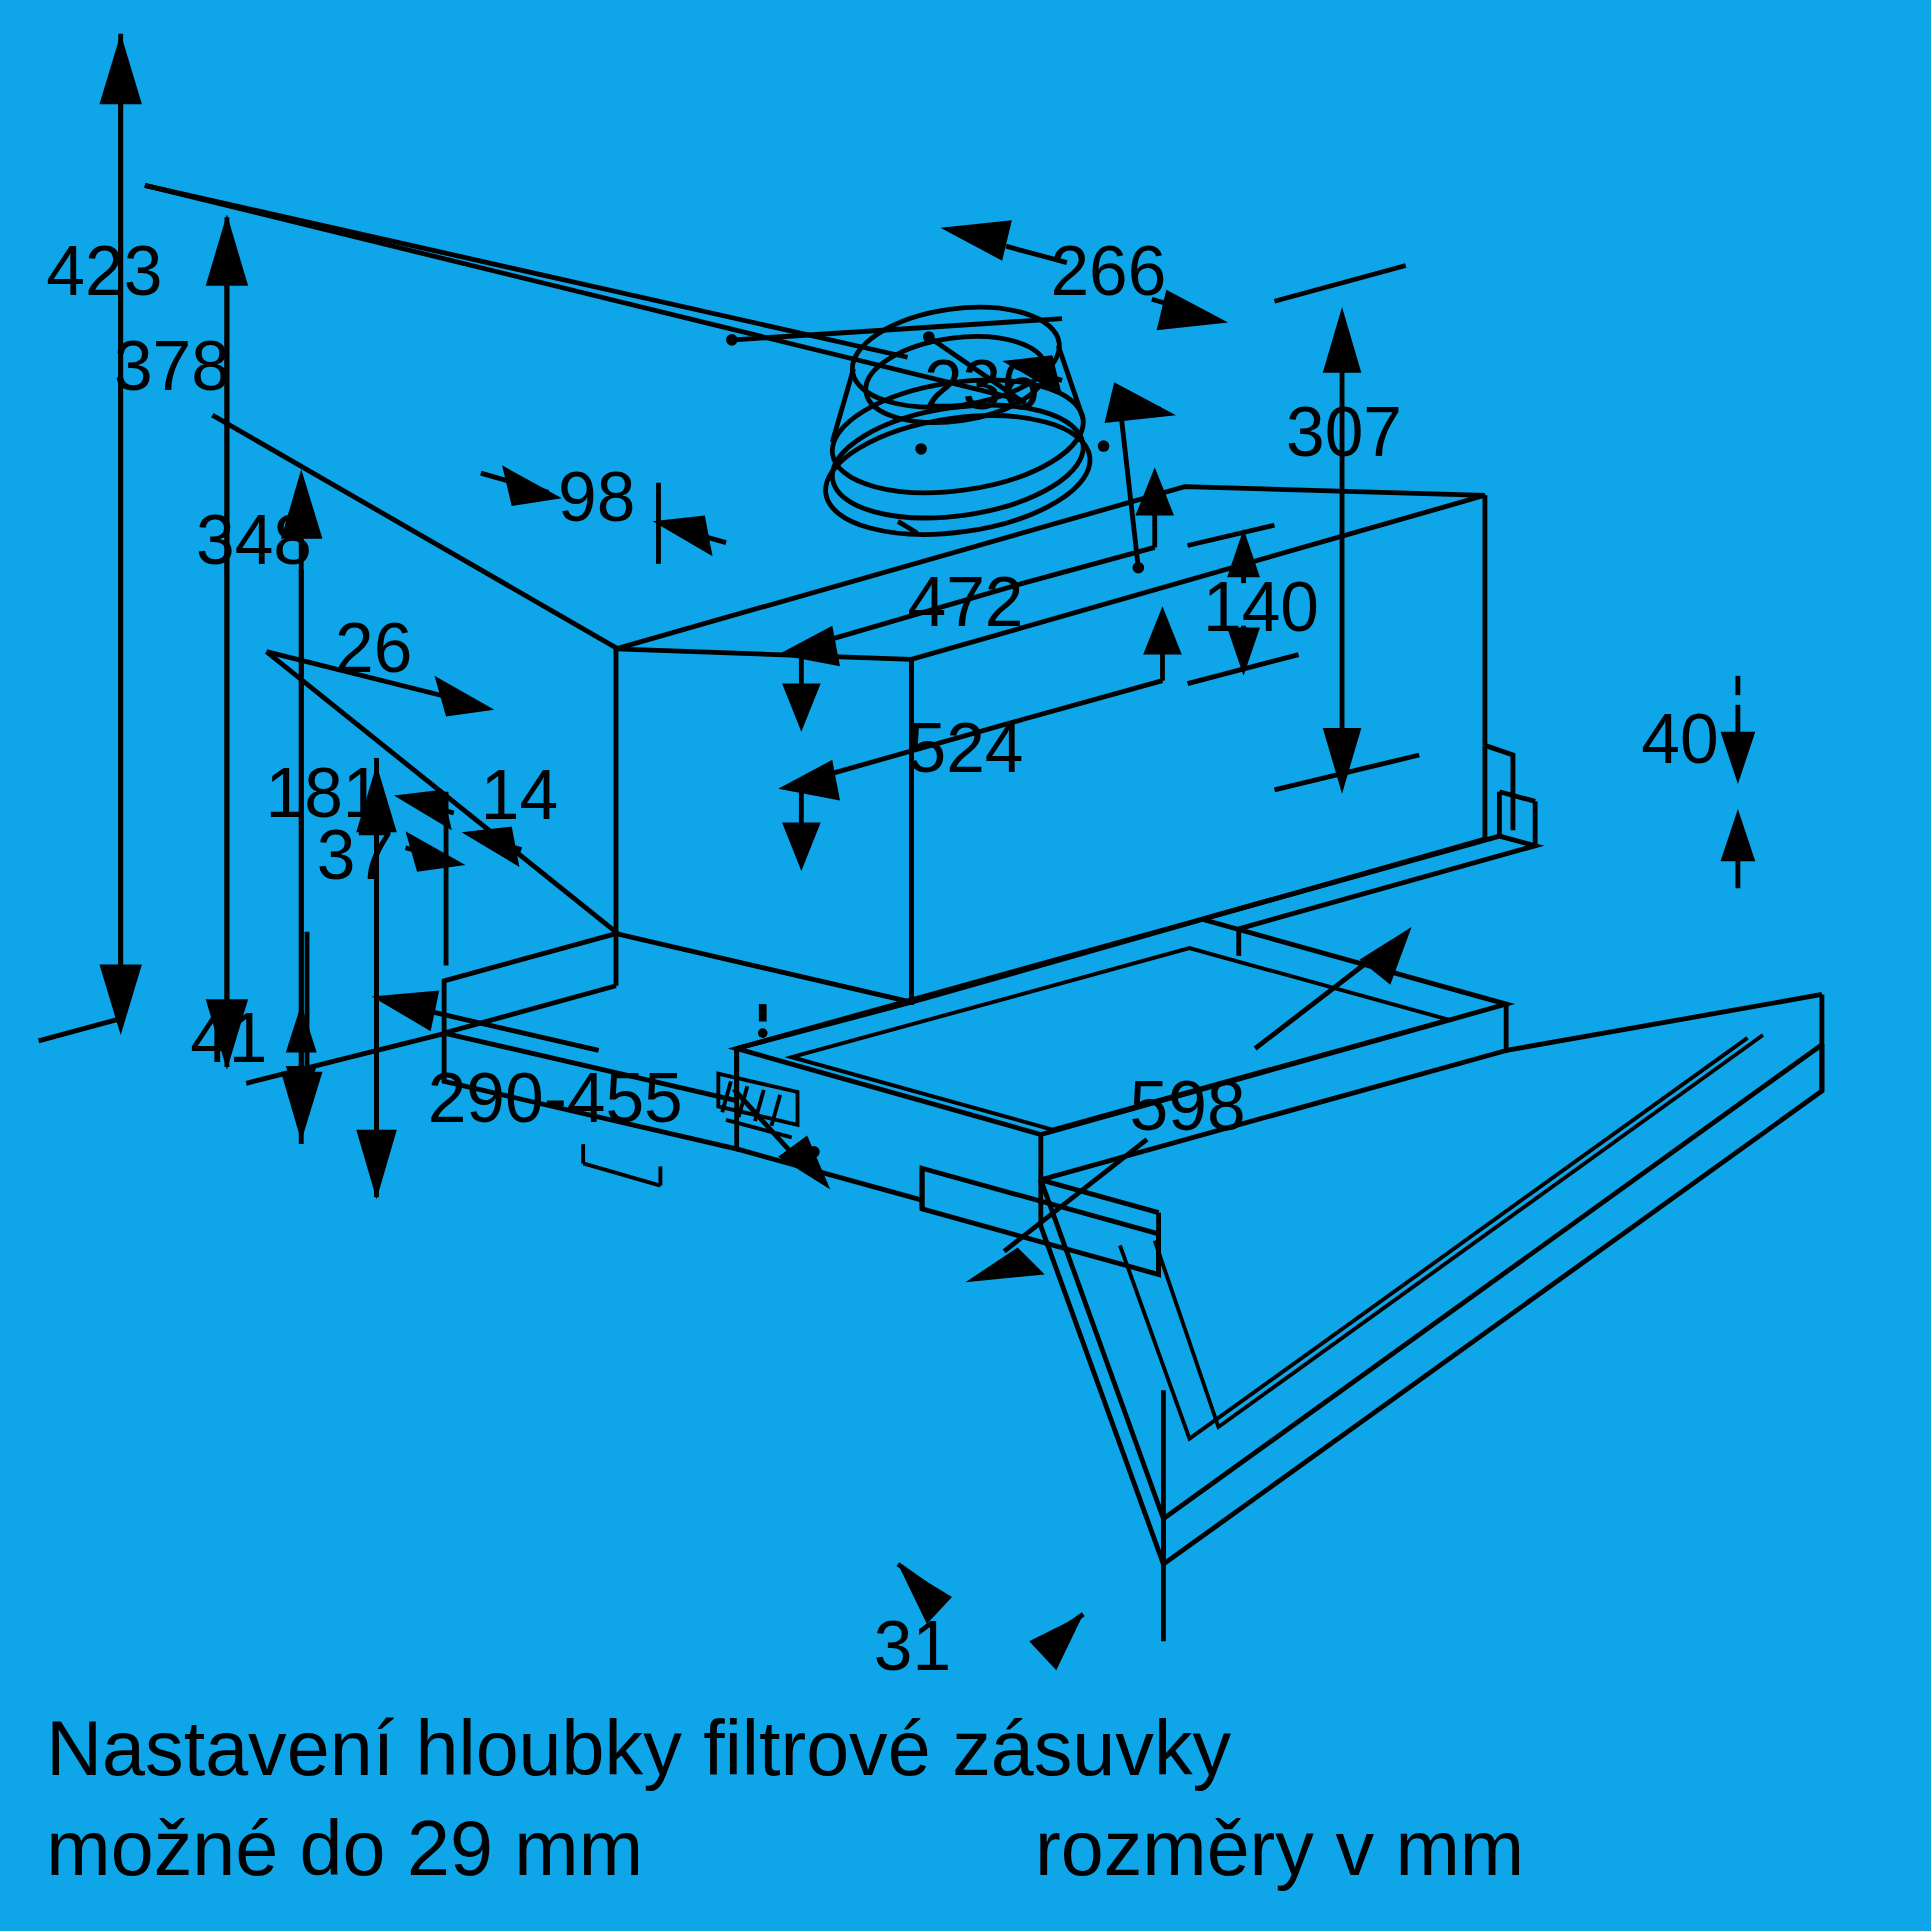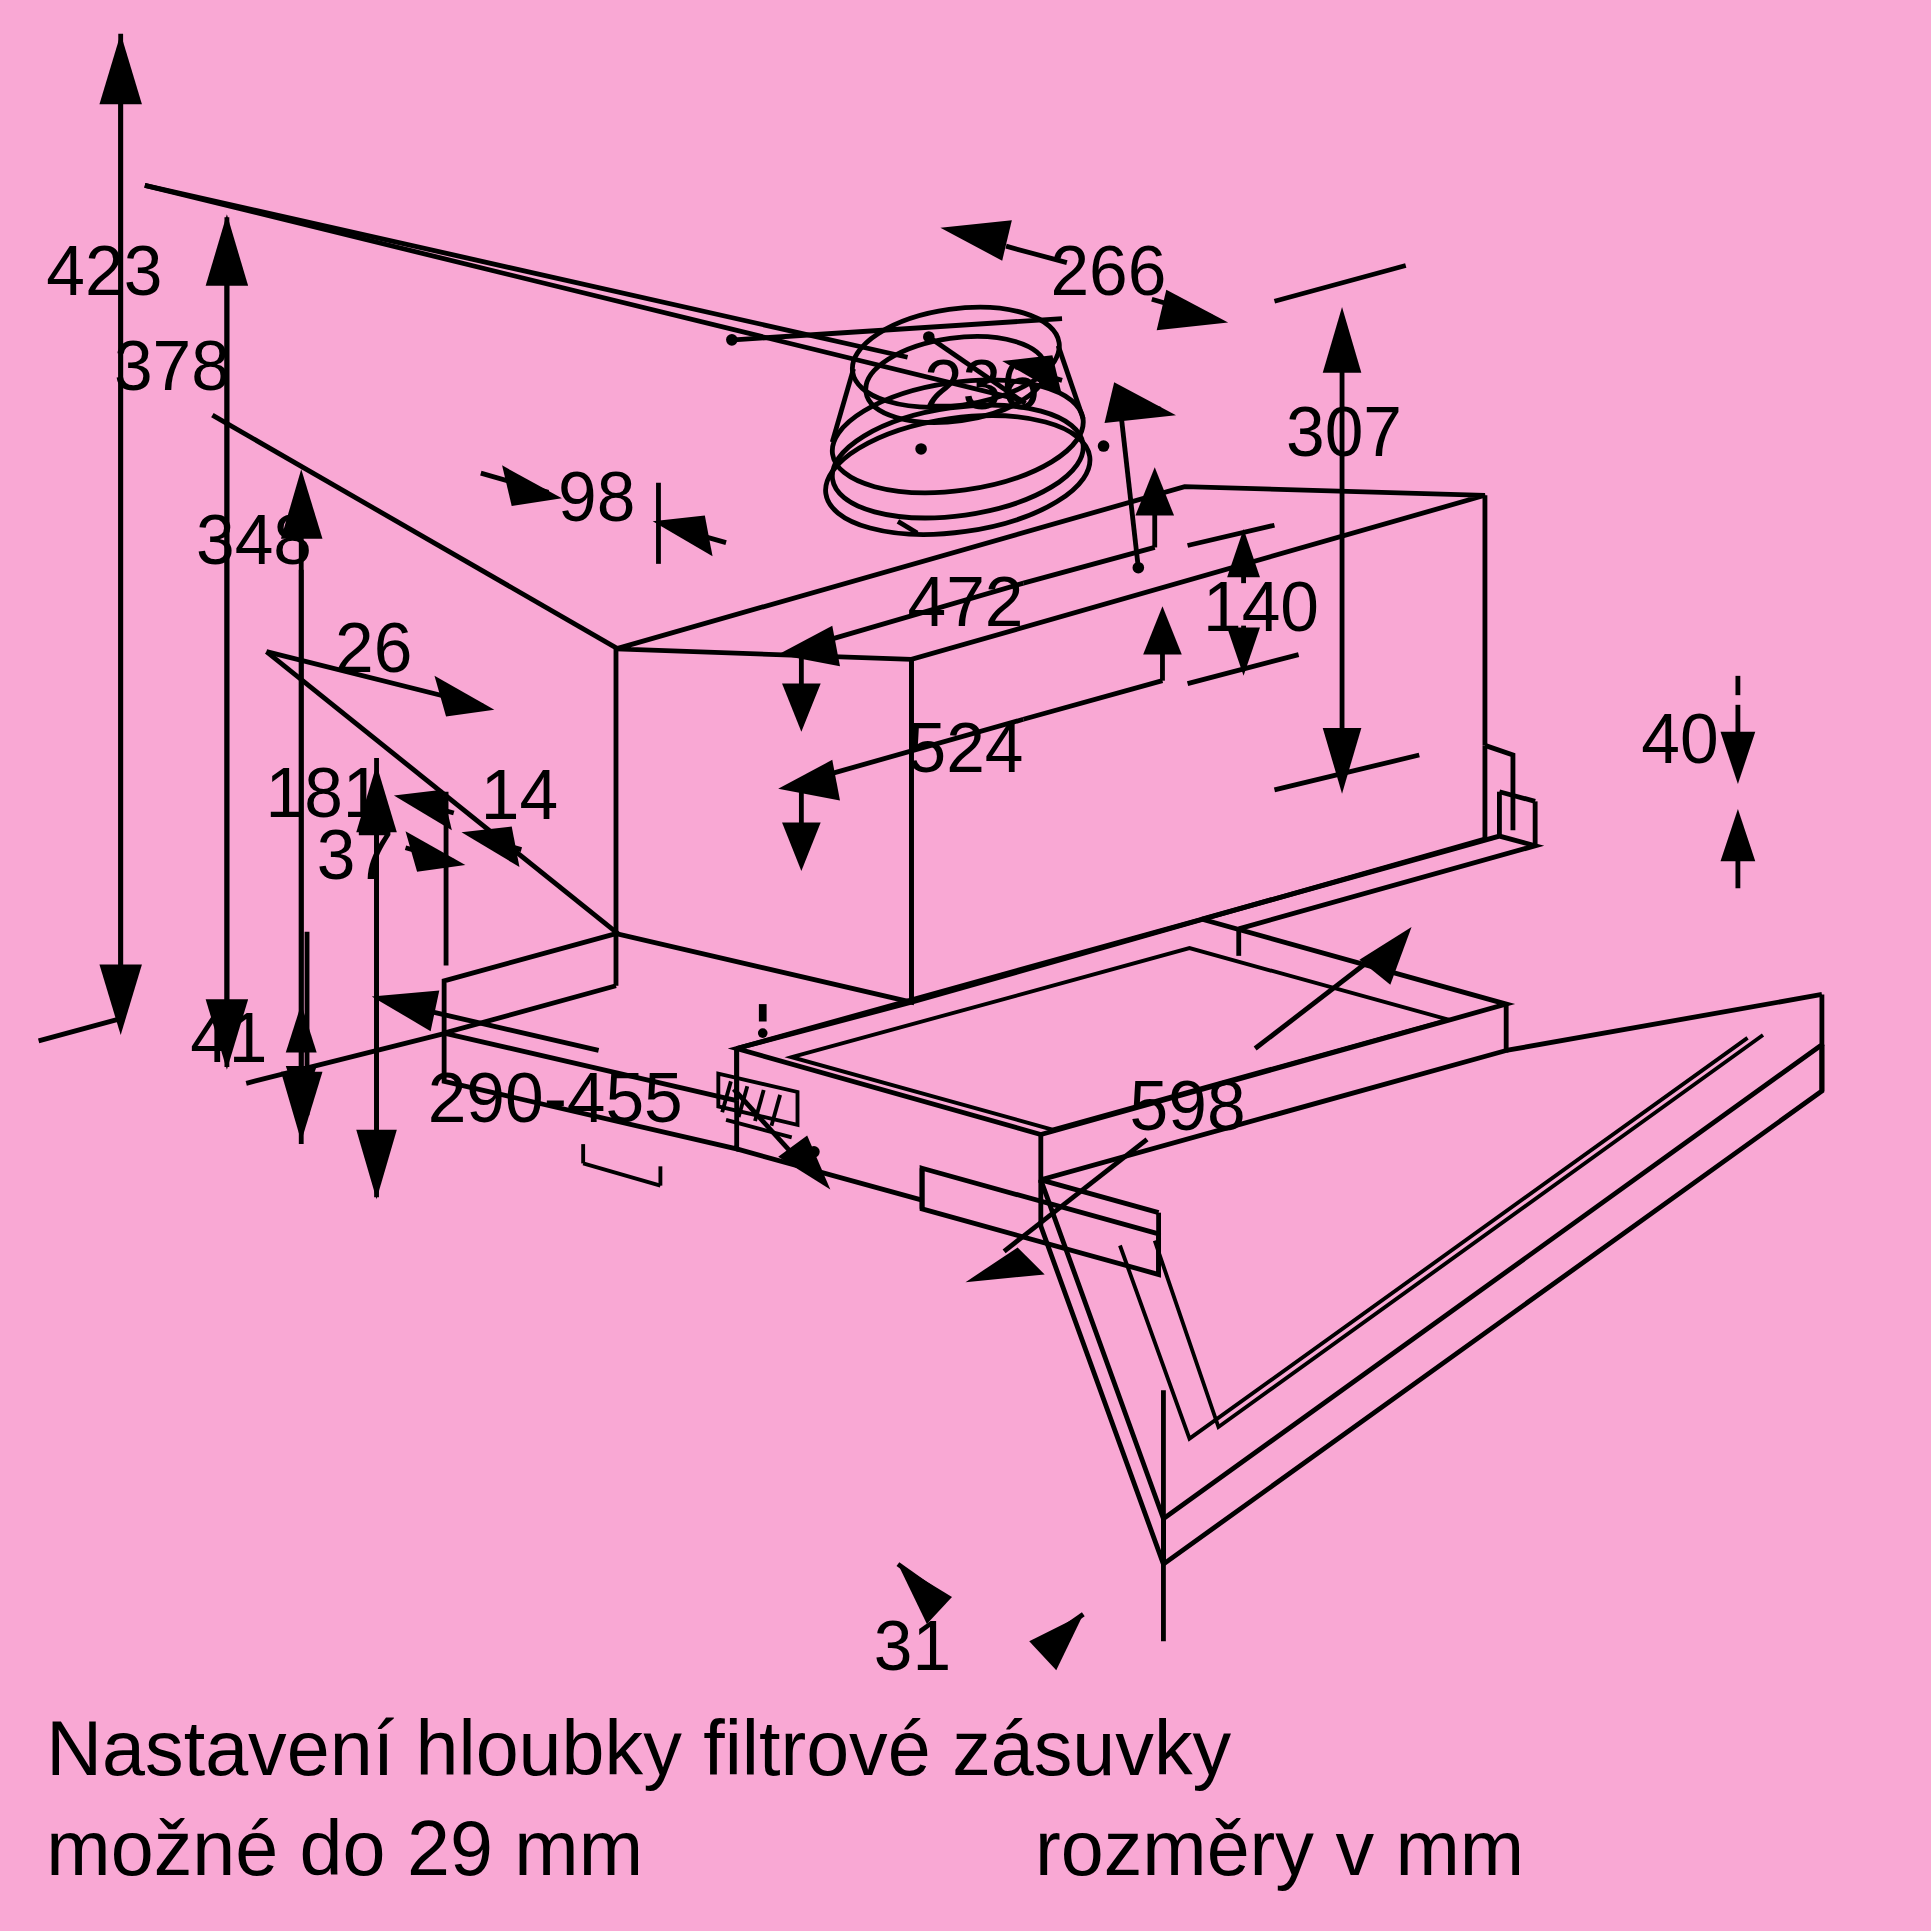--- a/index.html
+++ b/index.html
@@ -11,21 +11,21 @@
   body {
     width: 1931px;
     height: 1931px;
     font-family: "Liberation Sans", sans-serif;
     overflow: hidden;
   }
   #sheet {
     position: relative;
     width: 1931px;
     height: 1931px;
-    background: #f9a8d4;
+    background: #0ea5e9;
   }
   #drawing {
     position: absolute;
     left: 0;
     top: 0;
     width: 1931px;
     height: 1931px;
   }
   .geom {
     fill: none;

